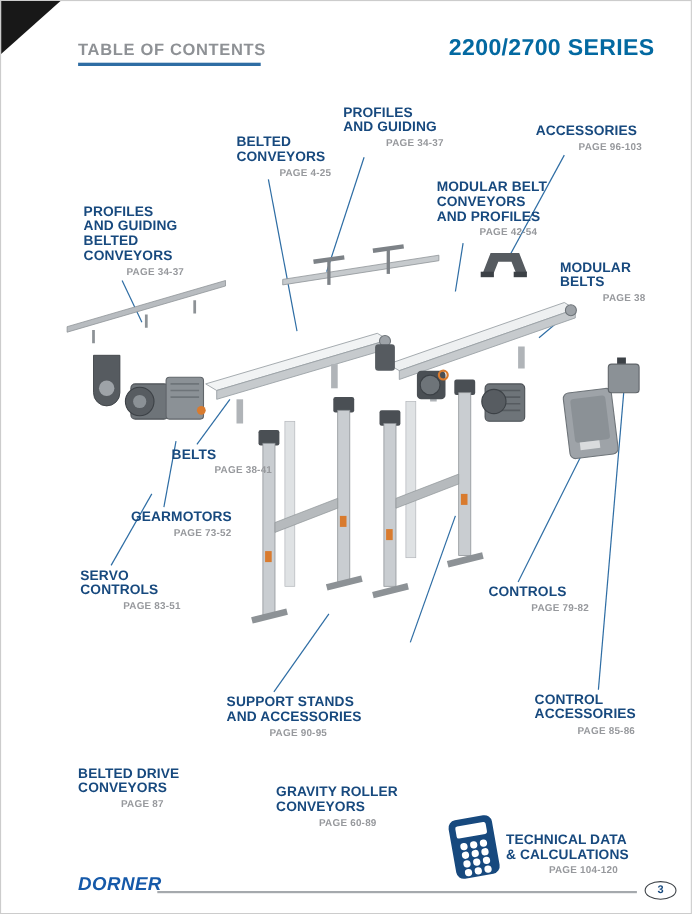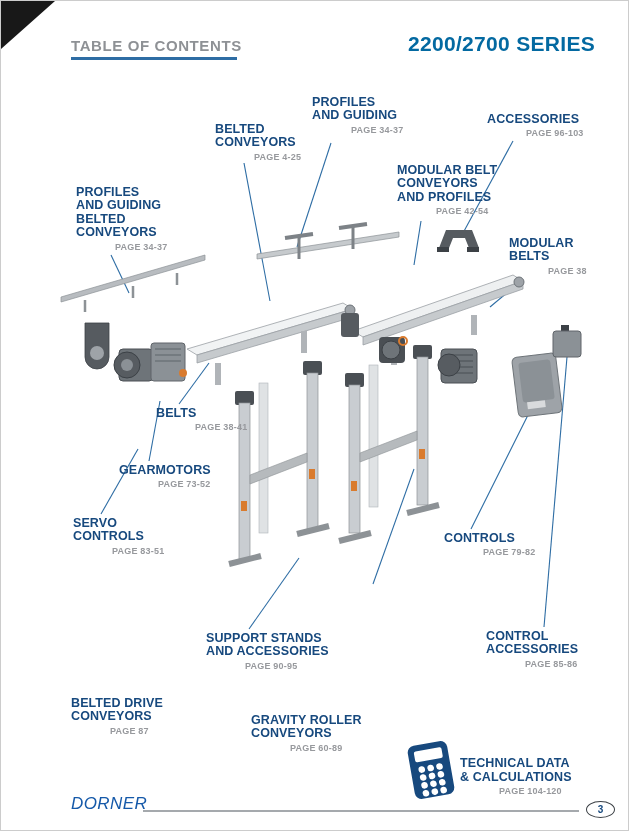--- a/index.html
+++ b/index.html
@@ -25,21 +25,21 @@
   .callout { position:absolute; z-index:2; cursor:default; }
   .c-title { font-size:12.5px; font-weight:bold; color:#17497E; line-height:1.07;
              white-space:pre-line; letter-spacing:.1px; }
   .c-page  { font-size:9px; font-weight:bold; color:#97999D; margin-top:2px; letter-spacing:.2px;padding-left:39px; }
 
   .tech-entry { position:absolute; left:408px; top:740px; display:flex; gap:7px;
                 align-items:center; z-index:2; }
   .calc-icon { transform:rotate(-10deg); flex:0 0 auto; }
   .tech-text { margin-top:13px; }
 
-  .footer-logo { position:absolute; left:70px; top:793px; font-size:17px; font-weight:normal;
+  .footer-logo { position:absolute; left:70px; top:793px; font-size:17px; font-weight:bold;
                  color:#1559A9; letter-spacing:.4px; z-index:2; font-style:italic; }
   .footer-rule { position:absolute; left:142px; top:809px; width:436px; height:2px;
                  background:#a5a9ad; z-index:2; }
   .page-badge { position:absolute; left:585px; top:800px; width:29px; height:17px;
                 border:1.5px solid #3c4146; border-radius:50%; background:#ffffff;
                 display:flex; align-items:center; justify-content:center;
                 font-size:10px; font-weight:bold; color:#17497E; z-index:2; }
 </style>
 </head>
 <body>

